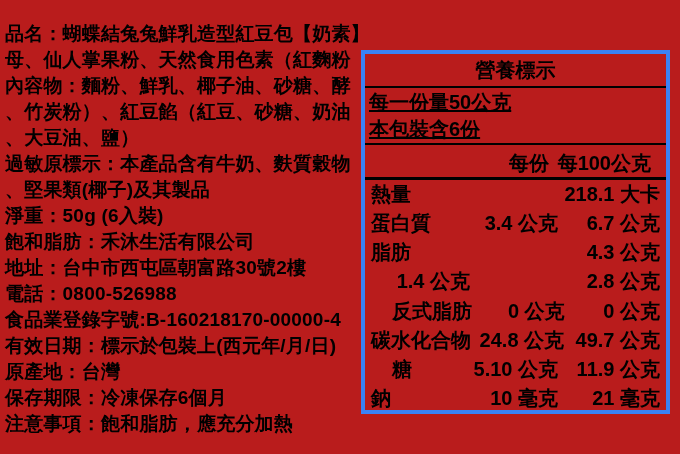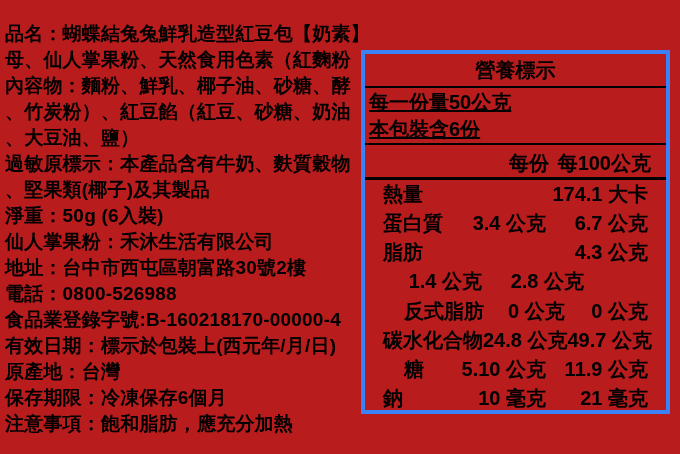--- a/index.html
+++ b/index.html
@@ -69,21 +69,22 @@
   }
   .nt-rows {
     display: flex;
     flex-direction: column;
     height: 233px;
   }
   .nt-row {
     flex: 1;
     display: flex;
     align-items: center;
-    padding: 0 18px;
+    padding: 0 6px;
+    justify-content: space-between;
   }
   .lbl {
     flex: 1;
     text-align: left;
     white-space: nowrap;
   }
   .lbl.indent {
     padding-left: 21px;
   }
   .v1 {
@@ -104,21 +105,21 @@
 
   <div class="product-info">
     <div class="info-line">品名：蝴蝶結兔兔鮮乳造型紅豆包【奶素】</div>
     <div class="info-line">母、仙人掌果粉、天然食用色素（紅麴粉</div>
     <div class="info-line">內容物：麵粉、鮮乳、椰子油、砂糖、酵</div>
     <div class="info-line">、竹炭粉）、紅豆餡（紅豆、砂糖、奶油</div>
     <div class="info-line">、大豆油、鹽）</div>
     <div class="info-line">過敏原標示：本產品含有牛奶、麩質穀物</div>
     <div class="info-line">、堅果類(椰子)及其製品</div>
     <div class="info-line">淨重：50g (6入裝)</div>
-    <div class="info-line">仙人掌果粉：禾沐生活有限公司</div>
+    <div class="info-line">飽和脂肪：禾沐生活有限公司</div>
     <div class="info-line">地址：台中市西屯區朝富路30號2樓</div>
     <div class="info-line">電話：0800-526988</div>
     <div class="info-line">食品業登錄字號:B-160218170-00000-4</div>
     <div class="info-line">有效日期：標示於包裝上(西元年/月/日)</div>
     <div class="info-line">原產地：台灣</div>
     <div class="info-line">保存期限：冷凍保存6個月</div>
     <div class="info-line">注意事項：飽和脂肪，應充分加熱</div>
   </div>
 
   <div class="nutrition-table">
@@ -131,21 +132,21 @@
 
     <div class="nt-colheads">
       <span class="lbl"></span>
       <span class="v1">每份</span>
       <span class="v2">每100公克</span>
     </div>
 
     <div class="nt-rows">
       <div class="nt-row">
         <span class="lbl">熱量</span>
-        <span class="v2">174.1 大卡</span>
+        <span class="v2">218.1 大卡</span>
       </div>
       <div class="nt-row">
         <span class="lbl">蛋白質</span>
         <span class="v1">3.4 公克</span>
         <span class="v2">6.7 公克</span>
       </div>
       <div class="nt-row">
         <span class="lbl">脂肪</span>
         <span class="v2">4.3 公克</span>
       </div>

